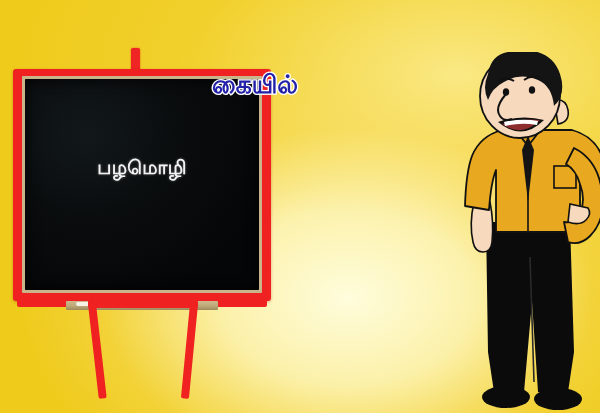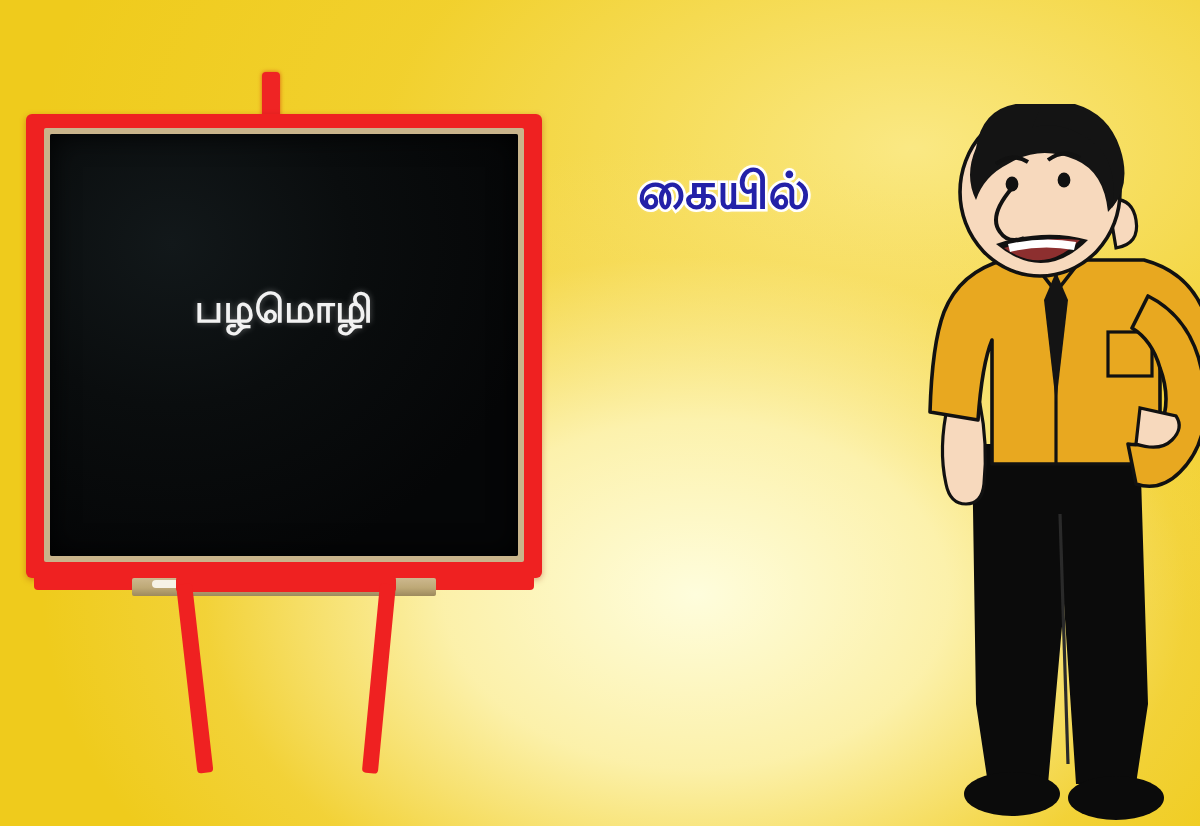--- a/index.html
+++ b/index.html
@@ -23,21 +23,21 @@
   }
   .bg-glow {
     position: absolute;
     inset: 0;
     background:
       radial-gradient(ellipse 62% 62% at 58% 72%, rgba(255,255,228,0.96) 0%, rgba(255,250,205,0.80) 34%, rgba(250,226,120,0.30) 66%, rgba(243,205,40,0.0) 88%),
       radial-gradient(ellipse 85% 70% at 76% 18%, rgba(255,245,176,0.70) 0%, rgba(248,222,90,0.28) 52%, rgba(240,203,32,0.0) 86%);
   }
 
   
-  .easel { position: absolute; left: 0; top: 0; width: 300px; height: 313px; }
+  .easel { position: absolute; left: 0; top: 12px; width: 300px; height: 313px; }
 
   .easel-top-post {
     position: absolute;
     left: 131px; top: 36px;
     width: 9px; height: 28px;
     background: #ef2424;
     border-radius: 2px 2px 0 0;
     box-shadow: 0 0 2px rgba(200,0,0,0.55);
   }
 
@@ -111,23 +111,22 @@
     position: absolute;
     left: 88px; top: 288px;
     width: 110px; height: 8px;
     background: #ef2121;
     border-radius: 2px;
   }
 
   
   .proverb {
     position: absolute;
-    left: 212px; top: 84px;
+    left: 212px; top: 72px;
     width: 300px;
-    text-align: center;
     z-index: 6;
   }
   .proverb-line {
     color: #2321a8;
     font-size: 25px;
     font-weight: 700;
     line-height: 1.0;
     margin-bottom: 26px;
     white-space: nowrap;
     -webkit-text-stroke: 2.6px #ffffff;

